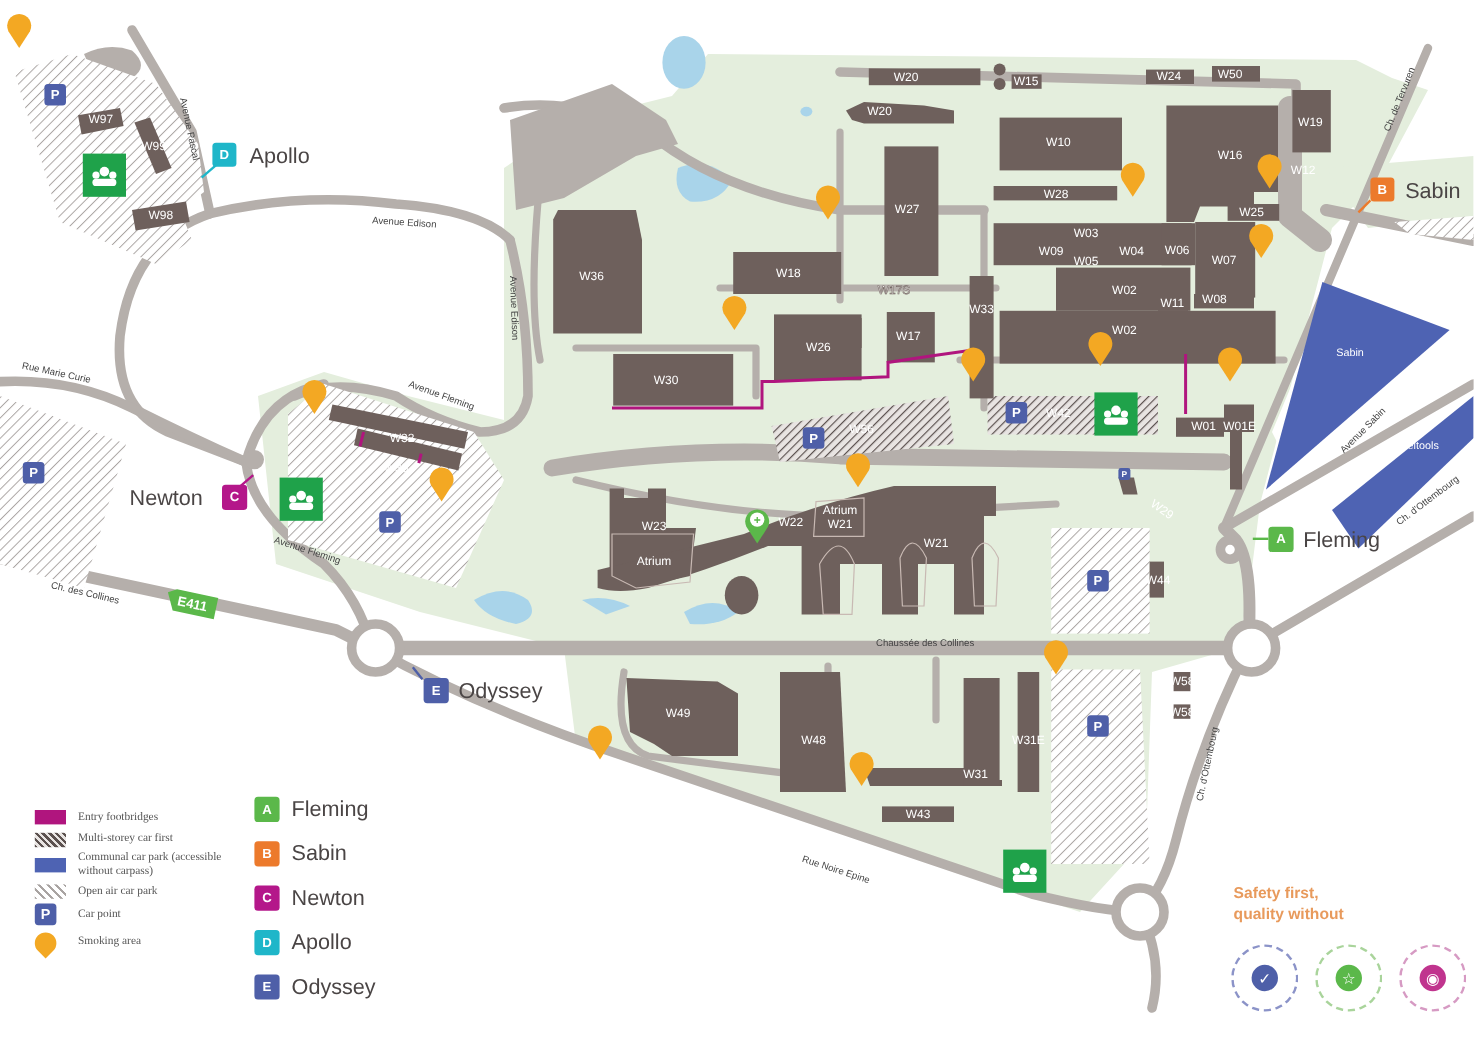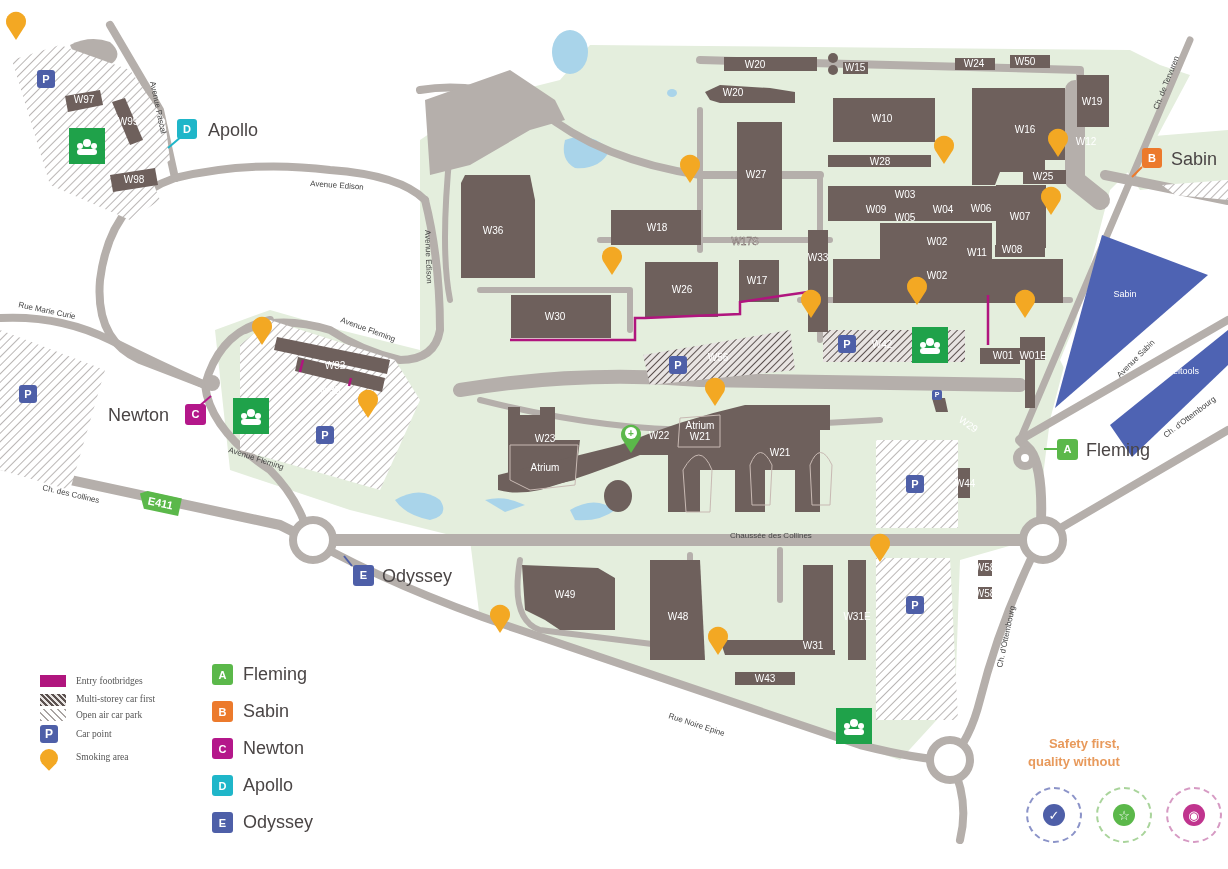--- a/index.html
+++ b/index.html
@@ -2,29 +2,29 @@
 <html><head>
 <meta charset="utf-8">
 <style>
   html,body{margin:0;padding:0;background:#ffffff;}
   body{width:1228px;height:869px;position:relative;overflow:hidden;font-family:"Liberation Sans",sans-serif;}
   #map{position:absolute;left:0;top:0;width:1228px;height:869px;}
   .bld-label{font-family:"Liberation Sans",sans-serif;font-size:10px;fill:#ffffff;text-anchor:middle;dominant-baseline:middle;}
   .road-label{font-family:"Liberation Sans",sans-serif;font-size:8px;fill:#444;}
   .entrance-name{font-family:"Liberation Sans",sans-serif;font-size:18px;fill:#4a4545;font-weight:normal;}
   .badge-letter{font-family:"Liberation Sans",sans-serif;font-size:11px;fill:#fff;font-weight:bold;text-anchor:middle;dominant-baseline:middle;}
-  .legend{position:absolute;left:40px;top:670px;width:180px;}
+  .legend{position:absolute;left:29px;top:670px;width:180px;}
   .legend-row{display:flex;align-items:center;height:22px;}
   .legend-swatch{width:26px;height:12px;margin-right:10px;flex:none;}
   .legend-text{font-family:"Liberation Serif",serif;font-size:9.5px;color:#555;line-height:11px;}
   .entr-legend{position:absolute;left:212px;top:656px;}
   .entr-row{display:flex;align-items:center;height:37px;}
   .entr-badge{width:21px;height:21px;border-radius:3px;color:#fff;font-size:11px;font-weight:bold;display:flex;align-items:center;justify-content:center;margin-right:10px;font-family:"Liberation Sans",sans-serif;}
   .entr-name{font-family:"Liberation Sans",sans-serif;font-size:18px;color:#4a4545;}
-  .slogan{position:absolute;left:1028px;top:735px;font-family:"Liberation Sans",sans-serif;font-size:13px;font-weight:bold;color:#e89a5c;line-height:18px;text-align:right;}
+  .slogan{position:absolute;left:1028px;top:735px;font-family:"Liberation Sans",sans-serif;font-size:13px;font-weight:bold;color:#e89a5c;line-height:18px;}
   .seals{position:absolute;left:1026px;top:787px;display:flex;gap:14px;}
   .seal{width:52px;height:52px;border-radius:50%;display:flex;align-items:center;justify-content:center;}
   .seal-inner{width:22px;height:22px;border-radius:50%;color:#fff;font-size:13px;display:flex;align-items:center;justify-content:center;}
 </style>
 </head>
 <body>
 
 <svg id="map" viewBox="0 0 1228 869" xmlns="http://www.w3.org/2000/svg">
   <defs>
     <pattern id="hatchOpen" width="6" height="6" patternUnits="userSpaceOnUse" patternTransform="rotate(45)">
@@ -393,20 +393,24 @@
 
 <div class="legend">
   <div class="legend-row">
     <div class="legend-swatch" style="background:#b0157e;"></div>
     <div class="legend-text">Entry footbridges</div>
   </div>
   <div class="legend-row" style="height:15px">
     <div class="legend-swatch" style="background:repeating-linear-gradient(45deg,#5c5250 0 2px,#e8e4e2 2px 4px);"></div>
     <div class="legend-text">Multi-storey car first</div>
   </div>
+  <div class="legend-row" style="height:28px">
+    <div class="legend-swatch" style="background:#4e63b3;"></div>
+    <div class="legend-text">Communal car park (accessible without carpass)</div>
+  </div>
   <div class="legend-row" style="height:16px">
     <div class="legend-swatch" style="background:repeating-linear-gradient(45deg,#a9a4a2 0 1.5px,#fff 1.5px 5px);"></div>
     <div class="legend-text">Open air car park</div>
   </div>
   <div class="legend-row">
     <div class="legend-swatch" style="width:18px;height:18px;background:#4e5fa8;border-radius:3px;color:#fff;font-weight:bold;font-size:12px;display:flex;align-items:center;justify-content:center;margin-right:18px;font-family:'Liberation Sans',sans-serif;">P</div>
     <div class="legend-text">Car point</div>
   </div>
   <div class="legend-row" style="height:25px">
     <div class="legend-swatch" style="width:18px;height:18px;background:#f3a823;border-radius:50% 50% 50% 0;transform:rotate(-45deg);margin-right:18px;"></div>

